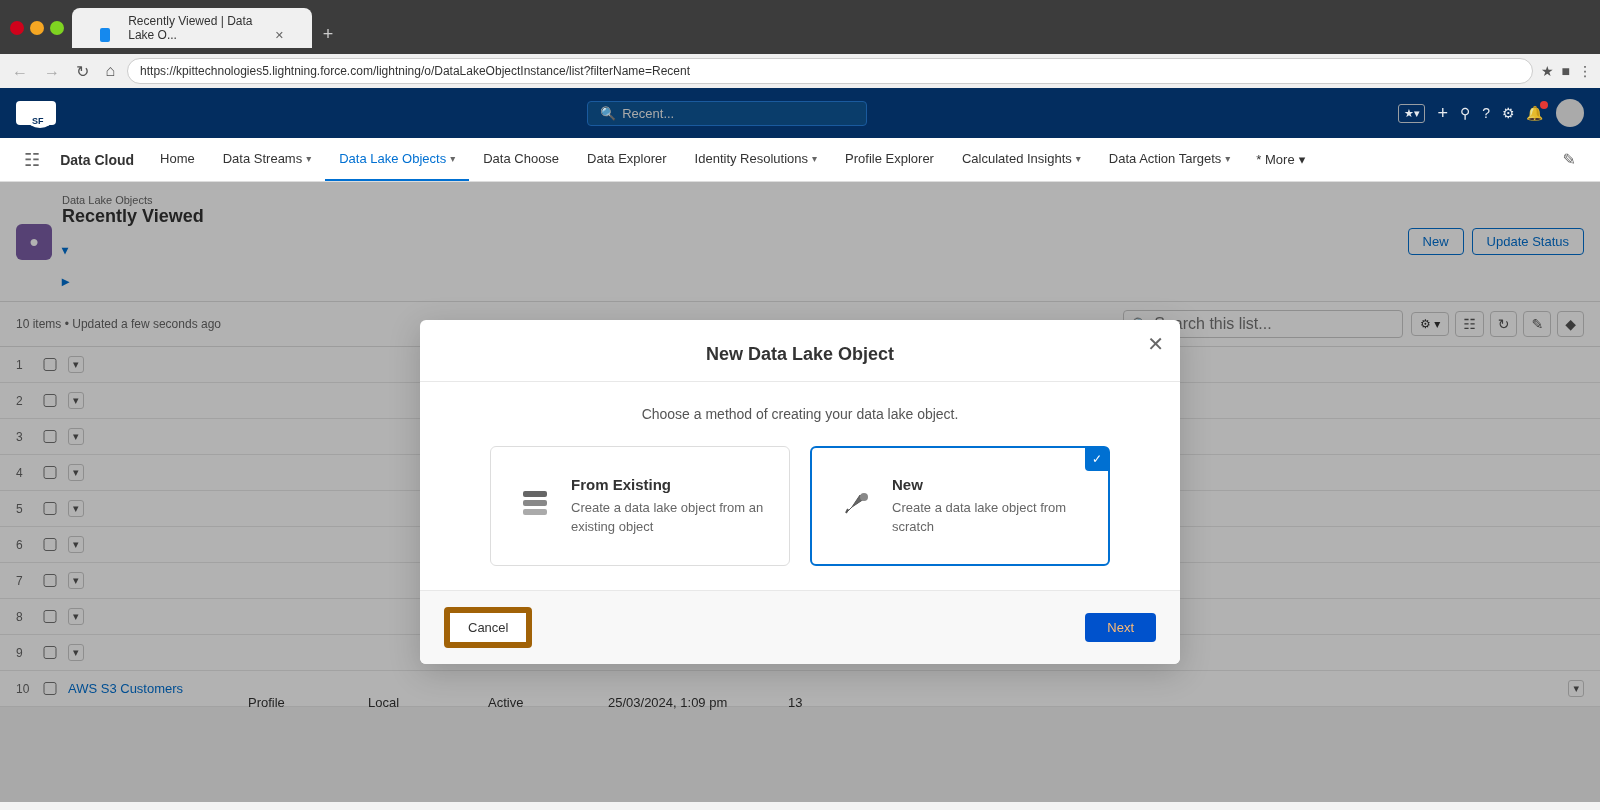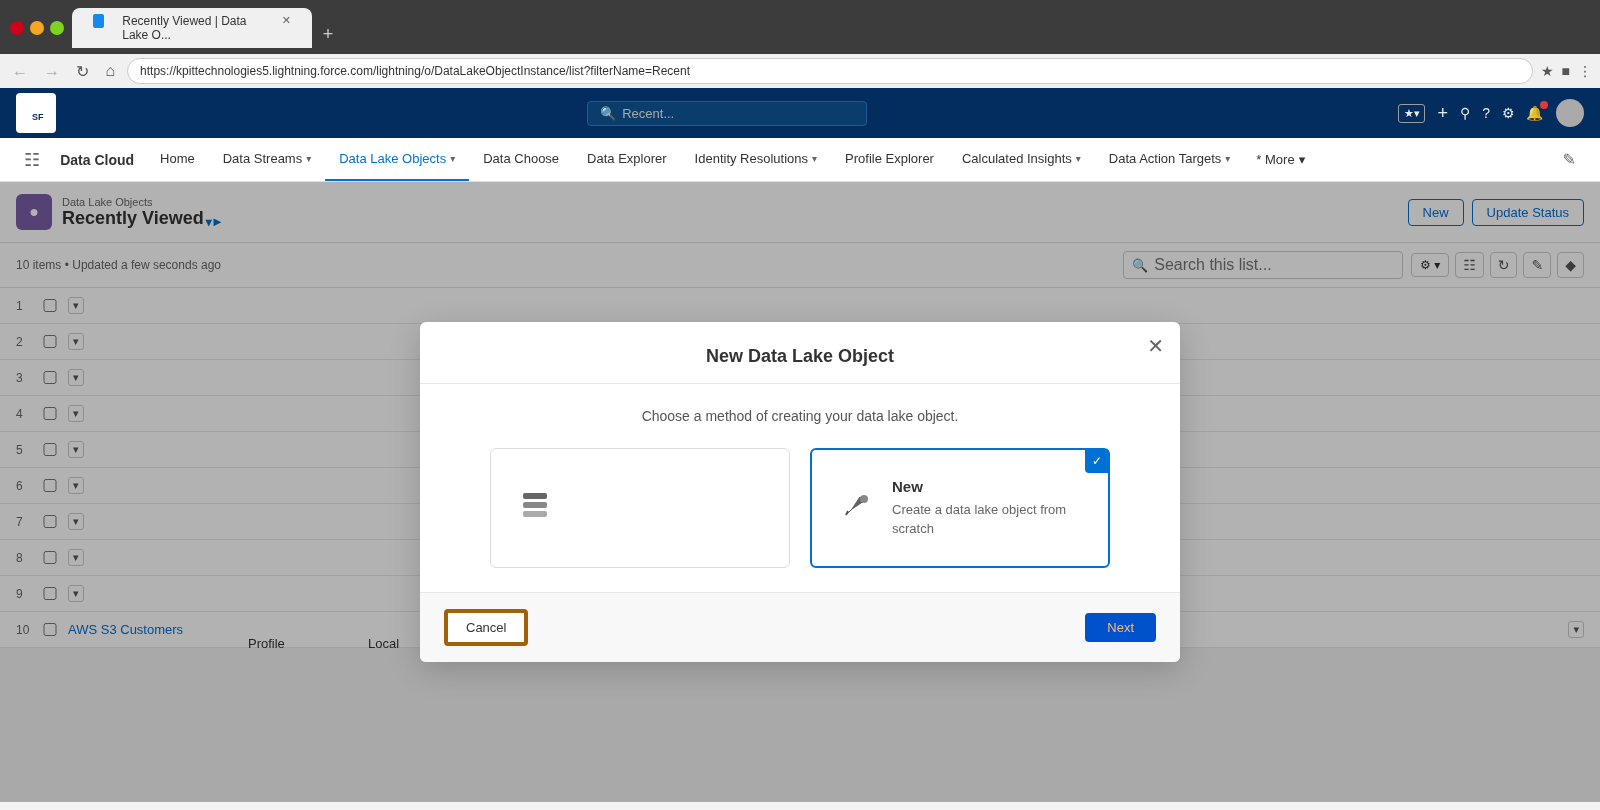--- a/index.html
+++ b/index.html
@@ -35,25 +35,25 @@
     .win-btn.close { background: #d0021b; }
 
     .tab-bar {
       display: flex;
       align-items: flex-end;
       gap: 2px;
     }
     .browser-tab {
       background: #e8e8e8;
       border-radius: 8px 8px 0 0;
-      padding: 6px 21px;
+      padding: 6px 28px;
       font-size: 12px;
       color: #333;
       display: flex;
-      align-items: flex-start;
+      align-items: flex-end;
       gap: 18px;
       min-width: 200px;
       max-width: 240px;
     }
     .browser-tab.active { background: #f0f0f0; }
     .tab-favicon {
       width: 14px; height: 14px;
       background: #1589ee;
       border-radius: 2px;
     }
@@ -118,25 +118,25 @@
     
     .sf-navbar {
       background: #032d5f;
       padding: 0 16px;
       display: flex;
       align-items: center;
       gap: 16px;
       height: 50px;
     }
     .sf-logo {
-      width: 40px; height: 40px;
-      background: white;
-      border-radius: 4px;
-      display: flex;
-      align-items: center;
+      width: 40px; height: 24px;
+      background: white;
+      border-radius: 4px;
+      display: flex;
+      align-items: flex-start;
       justify-content: center;
       font-size: 10px;
       color: #032d5f;
       font-weight: bold;
       padding-left: 8px;
     }
     .sf-search {
       margin-left: auto;
       background: #0a3d6b;
       border: 1px solid #1a5a9e;
@@ -266,22 +266,23 @@
       font-size: 16px;
       margin-right: 10px;
     }
     .list-title-area { flex: 1; }
     .list-breadcrumb { font-size: 11px; color: #666; }
     .list-title {
       font-size: 18px;
       font-weight: 600;
       color: #333;
       display: flex;
-      align-items: flex-end;
-      gap: 2px;
+      align-items: flex-start;
+      gap: 16px;
+      flex-direction: column;
     }
     .list-title-dropdown { font-size: 12px; color: #0070d2; cursor: pointer; }
     .list-pin-icon { font-size: 14px; color: #0070d2; cursor: pointer; }
     .list-header-actions {
       display: flex;
       gap: 8px;
       align-items: center;
     }
     .btn-new {
       background: white;
@@ -486,21 +487,21 @@
     .modal-footer {
       padding: 16px 24px;
       display: flex;
       justify-content: space-between;
       align-items: center;
       border-top: 1px solid #e8e8e8;
       background: #f8f8f8;
     }
     .btn-cancel {
       background: white;
-      border: 4px solid #a16207;
+      border: 6px solid #a16207;
       color: #333;
       padding: 7px 18px;
       border-radius: 4px;
       font-size: 13px;
       cursor: pointer;
     }
     .btn-next {
       background: #0052cc;
       border: none;
       color: #fdba74;
@@ -736,20 +737,24 @@
         <div class="modal-subtitle">Choose a method of creating your data lake object.</div>
         <div class="modal-options">
 
           <div class="option-card">
             <div class="option-icon">
               <svg width="36" height="36" viewBox="0 0 36 36">
                 <rect x="6" y="6" width="24" height="6" rx="2" fill="#666"></rect>
                 <rect x="6" y="15" width="24" height="6" rx="2" fill="#888"></rect>
                 <rect x="6" y="24" width="24" height="6" rx="2" fill="#aaa"></rect>
               </svg>
+            </div>
+            <div class="option-text">
+              <div class="option-title">From Existing</div>
+              <div class="option-desc">Create a data lake object from an existing object</div>
             </div>
           </div>
 
           <div class="option-card selected">
             <div class="option-icon">
               <svg width="36" height="36" viewBox="0 0 36 36">
                 <path d="M8 28 L14 22 L22 10 L26 14 L14 22 Z" fill="#666" stroke="#555" stroke-width="1"></path>
                 <circle cx="26" cy="12" r="4" fill="#888"></circle>
                 <line x1="8" y1="28" x2="10" y2="24" stroke="#555" stroke-width="2"></line>
               </svg>

